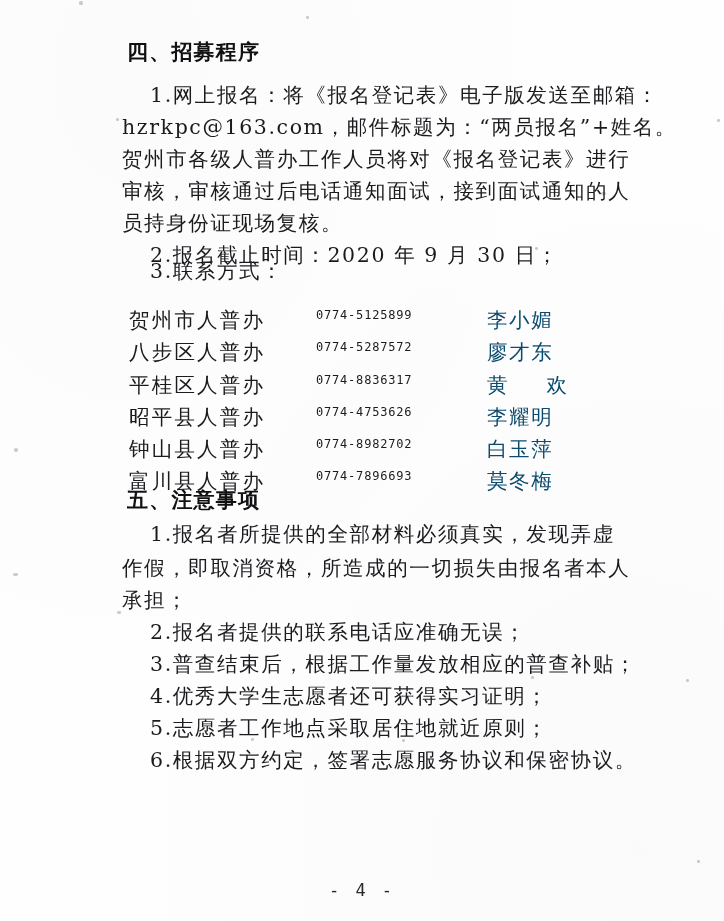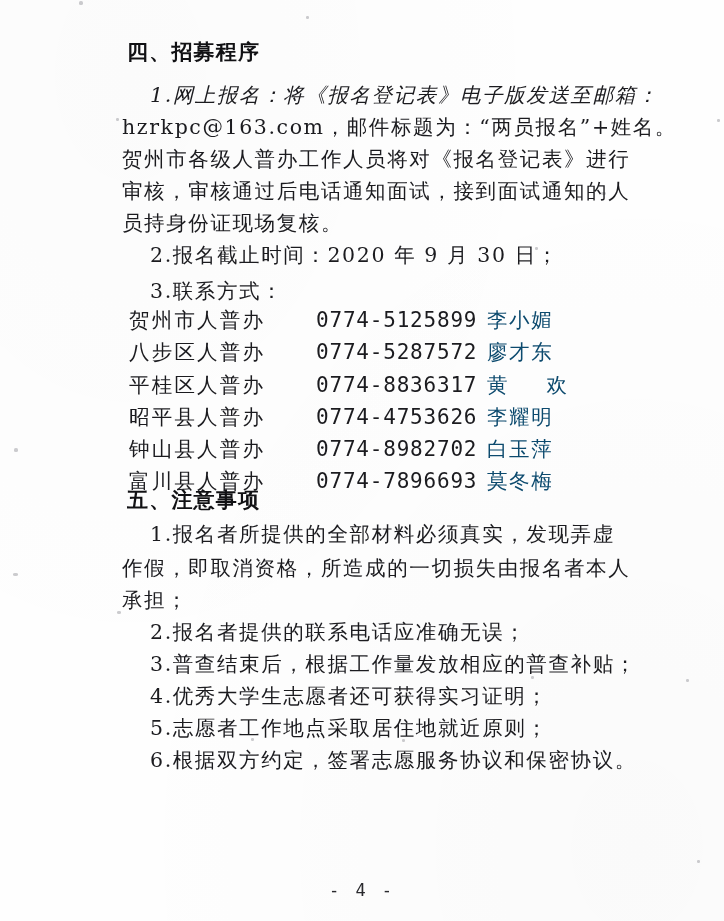--- a/index.html
+++ b/index.html
@@ -81,21 +81,21 @@
     font-size: 20.5px;
     letter-spacing: 2.2px;
     white-space: pre;
     color: #1b1b1f;
   }
   .c-phone {
     position: absolute;
     left: 312px;
     top: 2px;
     font-family: "DejaVu Sans Mono", "Liberation Mono", monospace;
-    font-size: 21px;
+    font-size: 12px;
     letter-spacing: 0.8px;
     white-space: pre;
     color: #1b1b1f;
   }
   .c-name {
     position: absolute;
     left: 483px;
     top: 0;
     width: 86px;
     font-family: "DejaVu Serif", "Liberation Serif", serif;
@@ -144,27 +144,27 @@
       <div class="speck" style="left: 686px; top: 679px; width: 3px; height: 3px;"></div>
       <div class="speck" style="left: 251px; top: 738px; width: 3px; height: 3px;"></div>
       <div class="speck" style="left: 402px; top: 739px; width: 3px; height: 3px;"></div>
       <div class="speck" style="left: 697px; top: 860px; width: 3px; height: 3px;"></div>
       <div class="speck" style="left: 14px; top: 448px; width: 4px; height: 4px;"></div>
       <div class="speck" style="left: 13px; top: 573px; width: 5px; height: 3px;"></div>
     </div>
 
   <div id="text-layer">
       <div class="line heading" style="left: 127px; top: 42px;">四、招募程序</div>
-      <div class="line body-line" style="left: 150px; top: 85px; font-style: italic;">1.网上报名：将《报名登记表》电子版发送至邮箱：</div>
+      <div class="line body-line" style="left: 150px; top: 85px;">1.网上报名：将《报名登记表》电子版发送至邮箱：</div>
       <div class="line body-line" style="left: 122px; top: 117px;">hzrkpc@163.com，邮件标题为：“两员报名”+姓名。</div>
       <div class="line body-line" style="left: 122px; top: 149px;">贺州市各级人普办工作人员将对《报名登记表》进行</div>
       <div class="line body-line" style="left: 122px; top: 181px;">审核，审核通过后电话通知面试，接到面试通知的人</div>
       <div class="line body-line" style="left: 122px; top: 213px;">员持身份证现场复核。</div>
       <div class="line body-line" style="left: 150px; top: 245px;">2.报名截止时间：2020 年 9 月 30 日；</div>
-      <div class="line body-line" style="left: 150px; top: 281px;">3.联系方式：</div>
+      <div class="line body-line" style="left: 150px; top: 261px;">3.联系方式：</div>
       <div class="line heading" style="left: 127px; top: 490px;">五、注意事项</div>
       <div class="line body-line" style="left: 150px; top: 504px; margin-top: 20px;">1.报名者所提供的全部材料必须真实，发现弄虚</div>
       <div class="line body-line" style="left: 122px; top: 558px;">作假，即取消资格，所造成的一切损失由报名者本人</div>
       <div class="line body-line" style="left: 122px; top: 590px;">承担；</div>
       <div class="line body-line" style="left: 150px; top: 622px;">2.报名者提供的联系电话应准确无误；</div>
       <div class="line body-line" style="left: 150px; top: 654px;">3.普查结束后，根据工作量发放相应的普查补贴；</div>
       <div class="line body-line" style="left: 150px; top: 686px;">4.优秀大学生志愿者还可获得实习证明；</div>
       <div class="line body-line" style="left: 150px; top: 718px;">5.志愿者工作地点采取居住地就近原则；</div>
       <div class="line body-line" style="left: 150px; top: 750px;">6.根据双方约定，签署志愿服务协议和保密协议。</div>
     </div>

